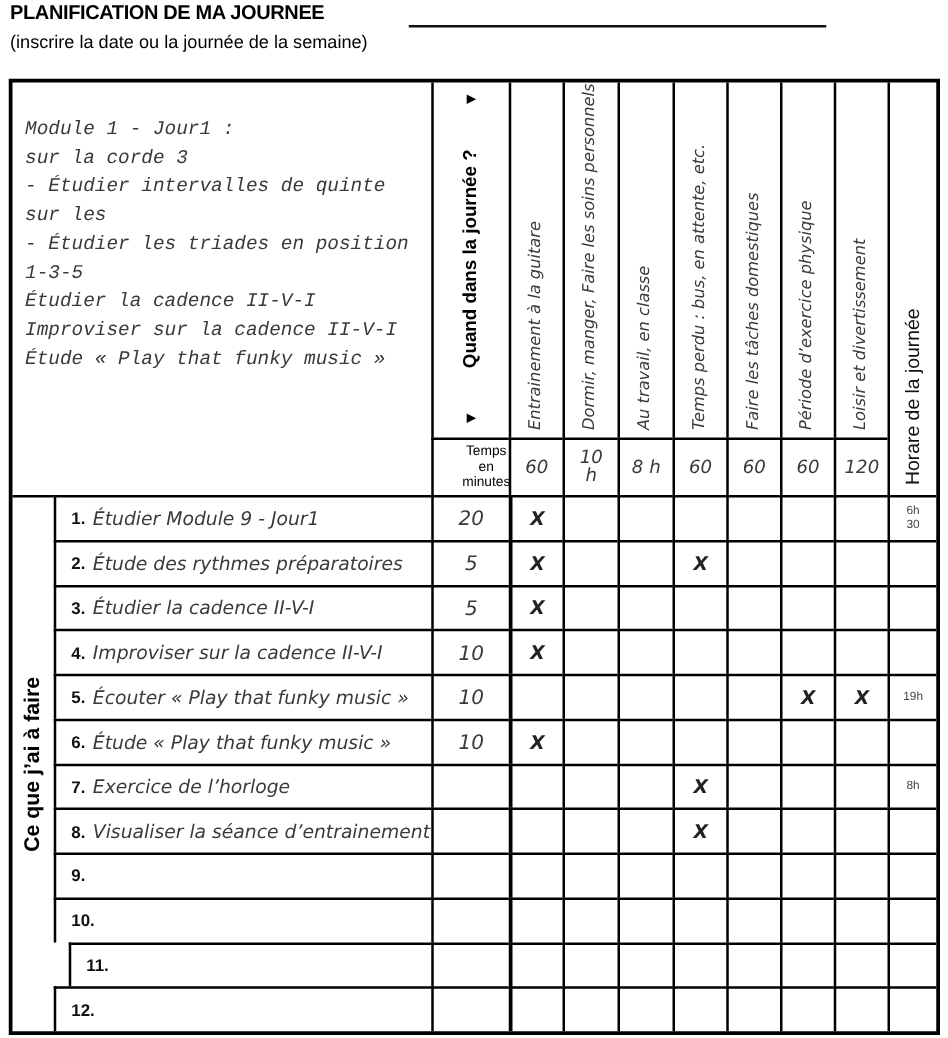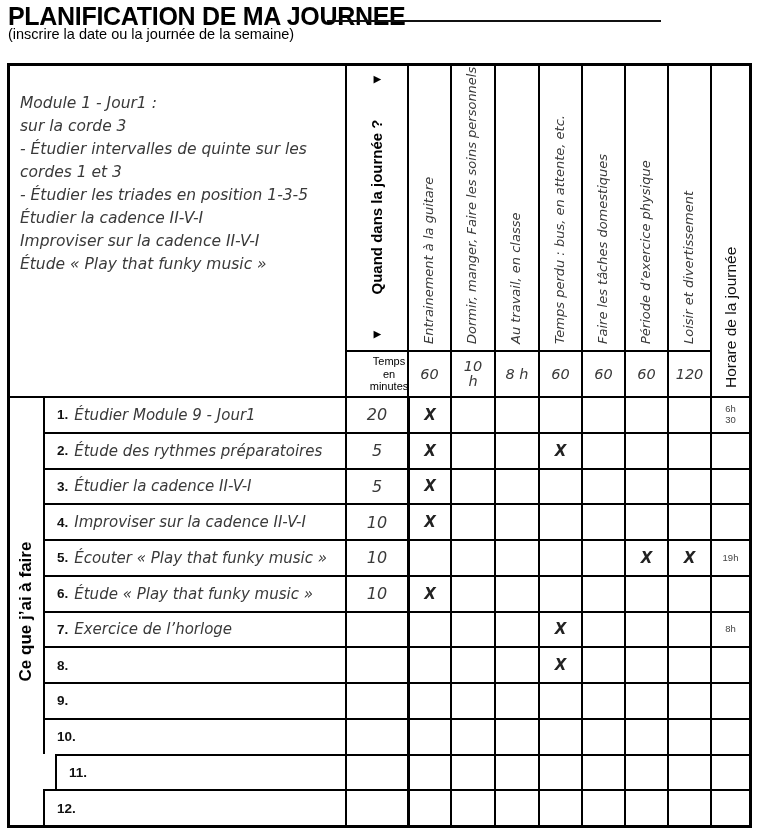--- a/index.html
+++ b/index.html
@@ -1,19 +1,19 @@
 <!DOCTYPE html>
 <html><head>
 <meta charset="utf-8">
 <style>
   html,body{margin:0;padding:0;background:#fff;}
   body{width:758px;height:830px;position:relative;font-family:"Liberation Sans",sans-serif;color:#000;overflow:hidden;}
 
   
-  .doc-title{position:absolute;left:8px;top:2px;font-size:25px;font-weight:bold;letter-spacing:-0.3px;white-space:nowrap;}
+  .doc-title{position:absolute;left:8px;top:2px;font-size:16px;font-weight:bold;letter-spacing:-0.3px;white-space:nowrap;}
   .title-line{position:absolute;left:327px;top:3px;width:334px;height:17px;border-bottom:2px solid #111;}
   .doc-subtitle{position:absolute;left:8px;top:26px;font-size:14.5px;}
 
   
   #sheet{
     position:absolute;left:7px;top:63px;width:745px;height:765px;
     box-sizing:border-box;border:3px solid #000;background:#fff;
     display:grid;
     grid-template-columns:33px 302px 62px 43px 44px 44px 43px 43px 43px 43px 1fr;
     grid-template-rows:284px 46px repeat(12,1fr);
@@ -25,21 +25,21 @@
   .gc4{grid-column:4}.gc5{grid-column:5}.gc6{grid-column:6}.gc7{grid-column:7}
   .gc8{grid-column:8}.gc9{grid-column:9}.gc10{grid-column:10}
   .gr1{grid-row:1}.gr2{grid-row:2}
 
   
   .hand{font-family:"DejaVu Sans",sans-serif;font-style:italic;color:#3a3a3a;}
 
   
   .objectives{grid-column:1/3;grid-row:1/3;padding:6px 10px;}
   .obj-title{font-size:17px;font-weight:bold;letter-spacing:-0.2px;}
-  .obj-lines{margin-top:20px;}
+  .obj-lines{margin-top:20px;font-family:Liberation Mono, monospace;}
   .obj-line{font-size:15.5px;line-height:23px;}
 
   
   .rot{position:absolute;top:0;left:0;transform:rotate(-90deg) translateX(-100%);transform-origin:0 0;white-space:nowrap;}
 
   .when-cell{grid-column:3;grid-row:1;}
   .when-cell .rot{width:282px;height:58px;display:flex;align-items:center;justify-content:space-between;box-sizing:border-box;padding:0 7px;}
   .when-label{font-size:15px;font-weight:bold;}
   .arrow{font-size:13px;line-height:1;}
 
@@ -70,21 +70,20 @@
 <div class="title-line"></div>
 <div class="doc-subtitle">(inscrire la date ou la journée de la semaine)</div>
 
 <div id="sheet">
 
   <div class="cell objectives">
     <div class="obj-lines hand" id="obj-lines">
         <div class="obj-line">Module 1 - Jour1 :</div>
         <div class="obj-line">sur la corde 3</div>
         <div class="obj-line">- Étudier intervalles de quinte sur les</div>
-        <div class="obj-line">cordes 1 et 3</div>
         <div class="obj-line">- Étudier les triades en position 1-3-5</div>
         <div class="obj-line">Étudier la cadence II-V-I</div>
         <div class="obj-line">Improviser sur la cadence II-V-I</div>
         <div class="obj-line">Étude « Play that funky music »</div>
       </div>
   </div>
 
   <div class="cell when-cell bl">
     <div class="rot">
       <span class="arrow">▼</span>
@@ -243,20 +242,21 @@
     <div class="cell mark-cell hand bl bt" style="grid-row: 9;">X</div>
     <div class="cell mark-cell hand bl bt" style="grid-row: 9;"></div>
     <div class="cell mark-cell hand bl bt" style="grid-row: 9;"></div>
     <div class="cell mark-cell hand bl bt" style="grid-row: 9;"></div>
     <div class="cell sched-cell bl bt" style="grid-row: 9;">8h</div>
   </div>
 
   <div class="row" style="display:contents">
     <div class="cell task-cell bl bt" style="grid-row: 10;">
       <span class="num">8.</span>
+      <span class="task-text hand">Visualiser la séance d’entrainement</span>
     </div>
     <div class="cell min-cell hand bl bt" style="grid-row: 10;"></div>
     <div class="cell mark-cell hand bl bt c0" style="grid-row: 10;"></div>
     <div class="cell mark-cell hand bl bt" style="grid-row: 10;"></div>
     <div class="cell mark-cell hand bl bt" style="grid-row: 10;"></div>
     <div class="cell mark-cell hand bl bt" style="grid-row: 10;">X</div>
     <div class="cell mark-cell hand bl bt" style="grid-row: 10;"></div>
     <div class="cell mark-cell hand bl bt" style="grid-row: 10;"></div>
     <div class="cell mark-cell hand bl bt" style="grid-row: 10;"></div>
     <div class="cell sched-cell bl bt" style="grid-row: 10;"></div>

